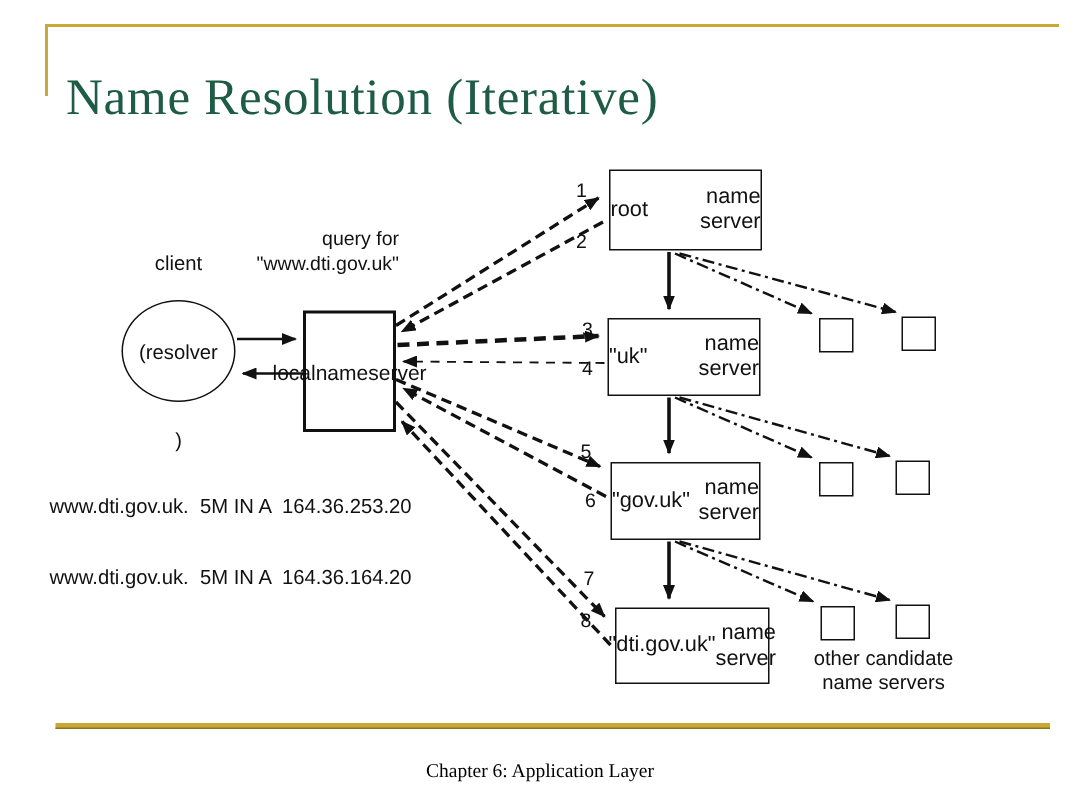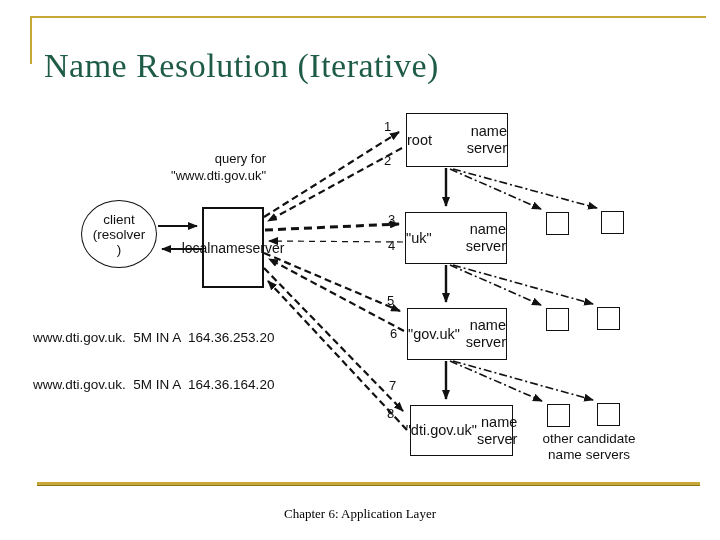--- a/index.html
+++ b/index.html
@@ -44,20 +44,21 @@
     text-align: right; font-size: 13px; line-height: 17px;
   }
   .client-ellipse {
     position: absolute; left: 81px; top: 200px;
     width: 74px; height: 66px;
     border: 1.5px solid var(--ink); border-radius: 50%;
     display: flex; flex-direction: column;
     align-items: center; justify-content: center;
     font-size: 13.5px; line-height: 15px; text-align: center;
     background: #fff;
+    gap: 44px;
   }
   .ns-box {
     position: absolute;
     border: 1.5px solid var(--ink);
     display: flex; flex-direction: row;
     align-items: center; justify-content: center;
     text-align: right; background: #fff;
   }
   .local-box {
     left: 202px; top: 207px; width: 58px; height: 77px;

